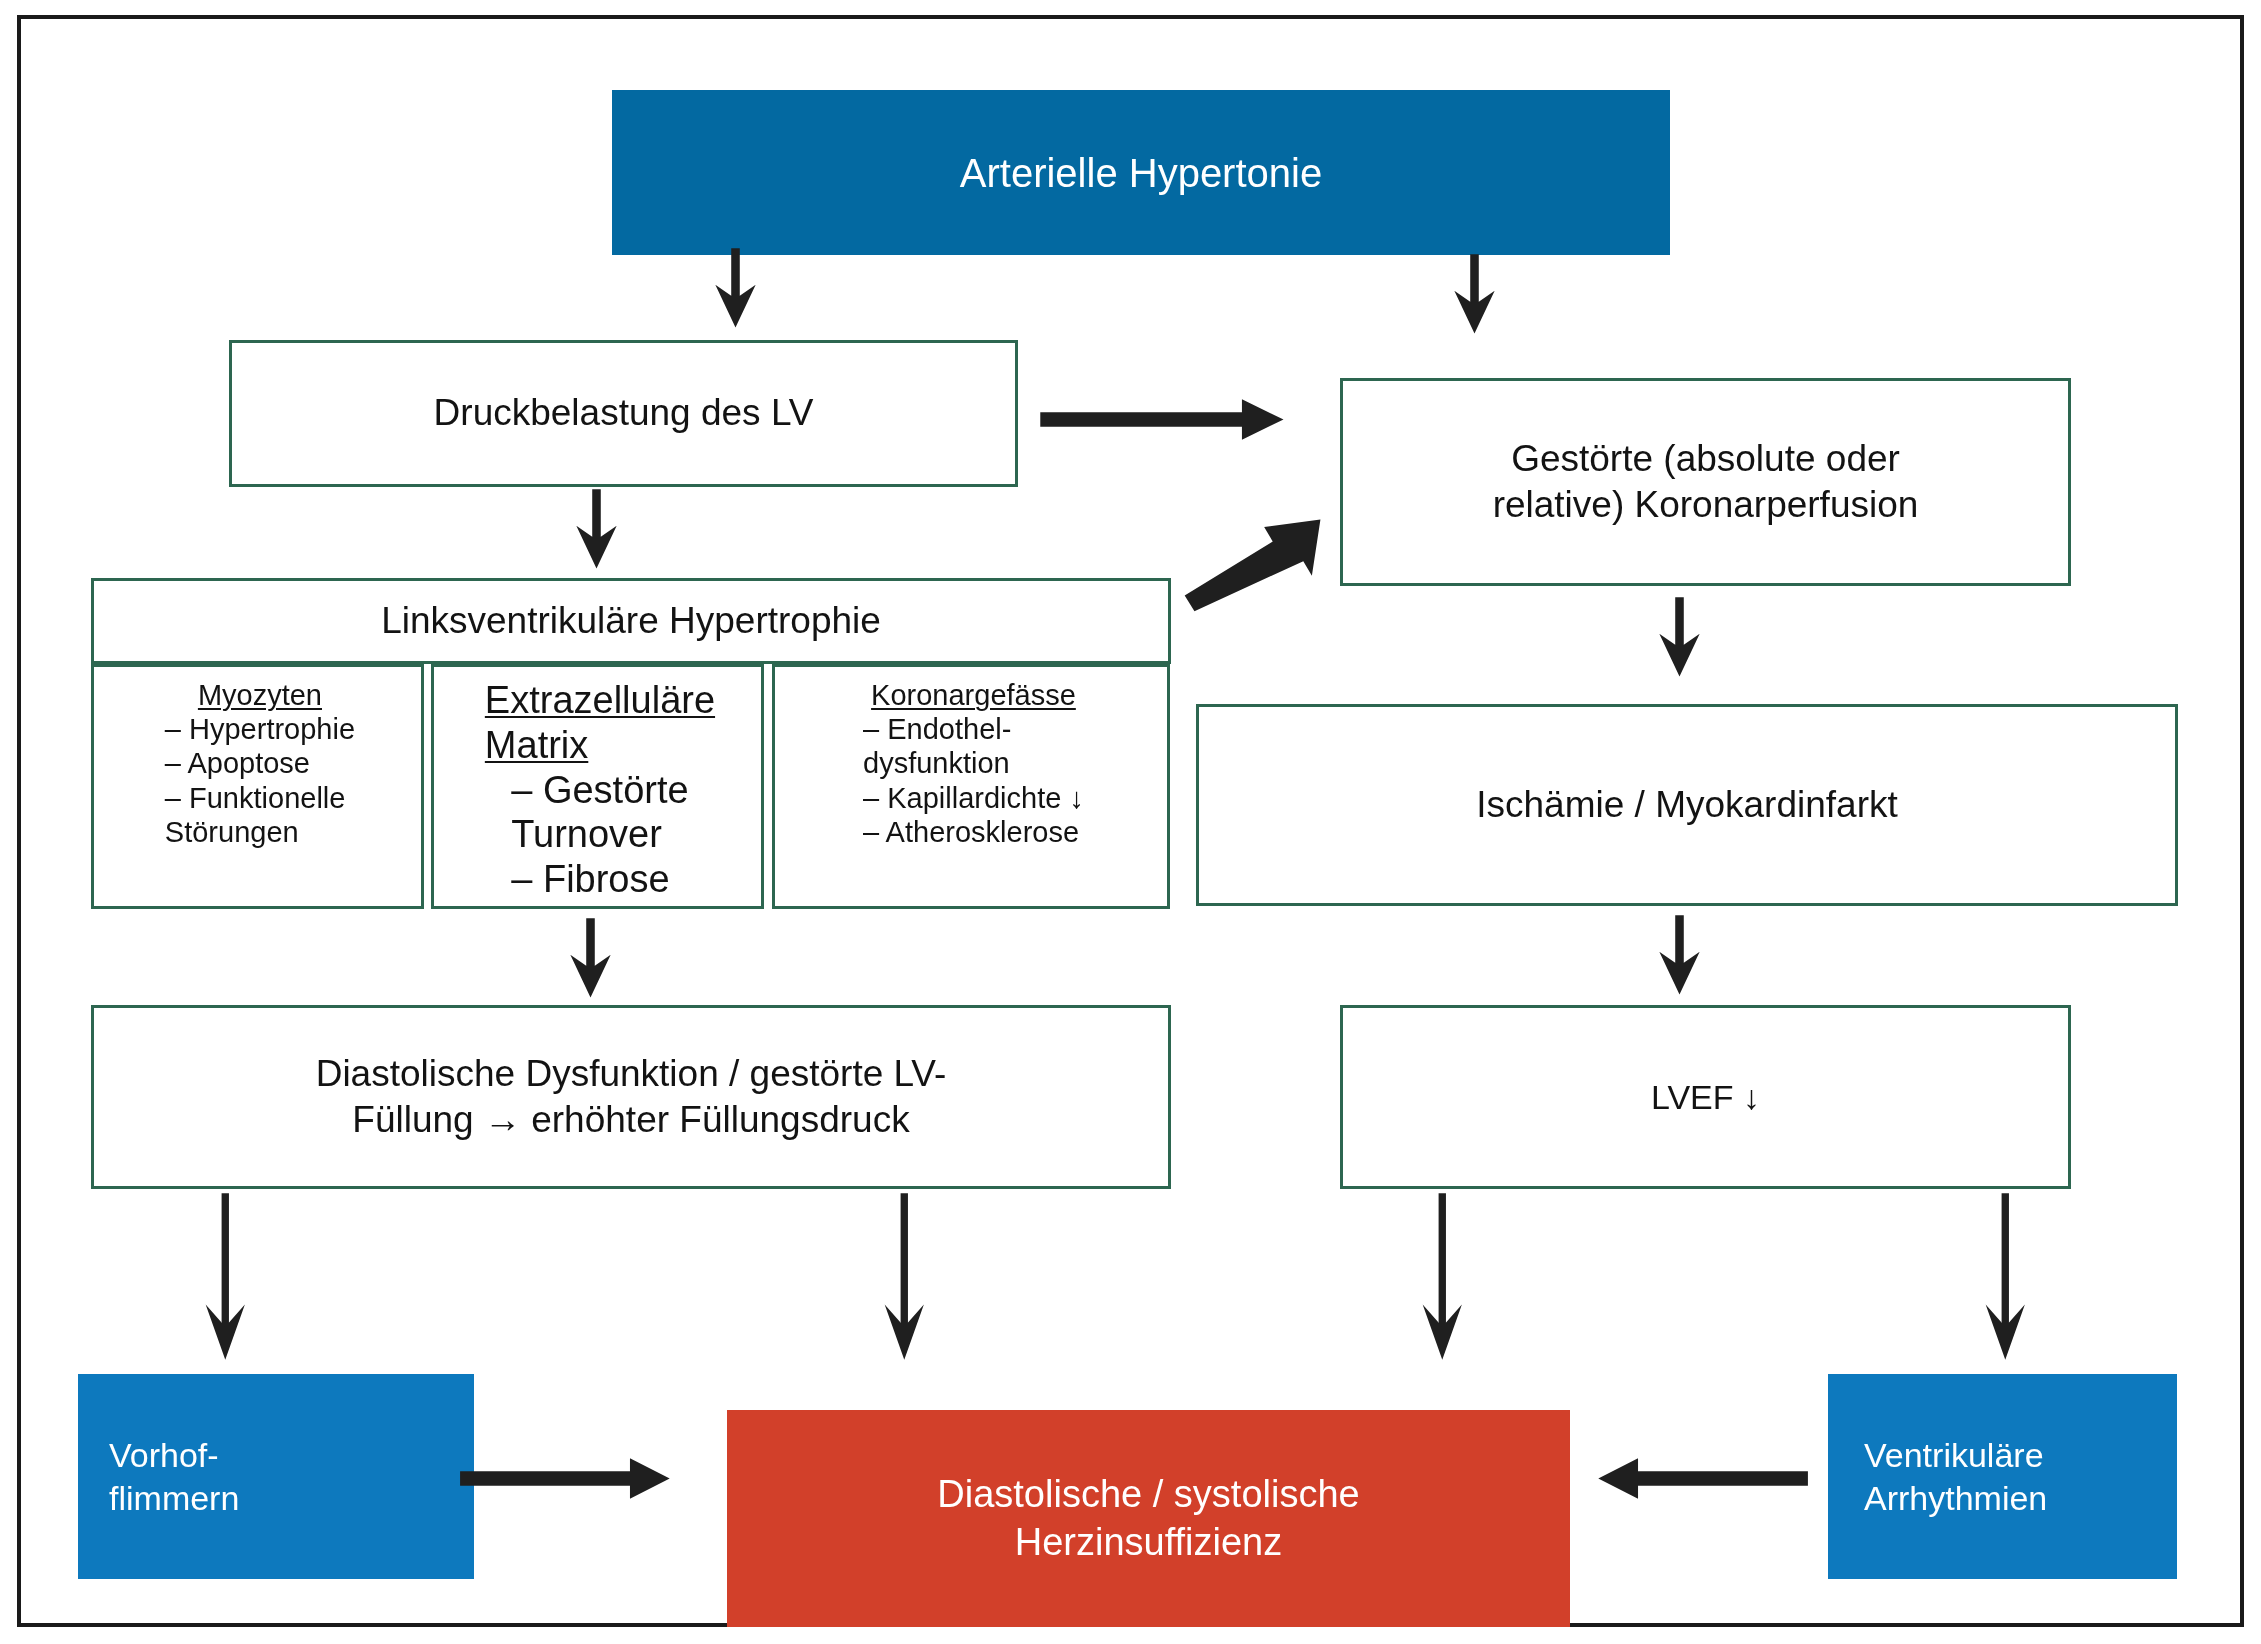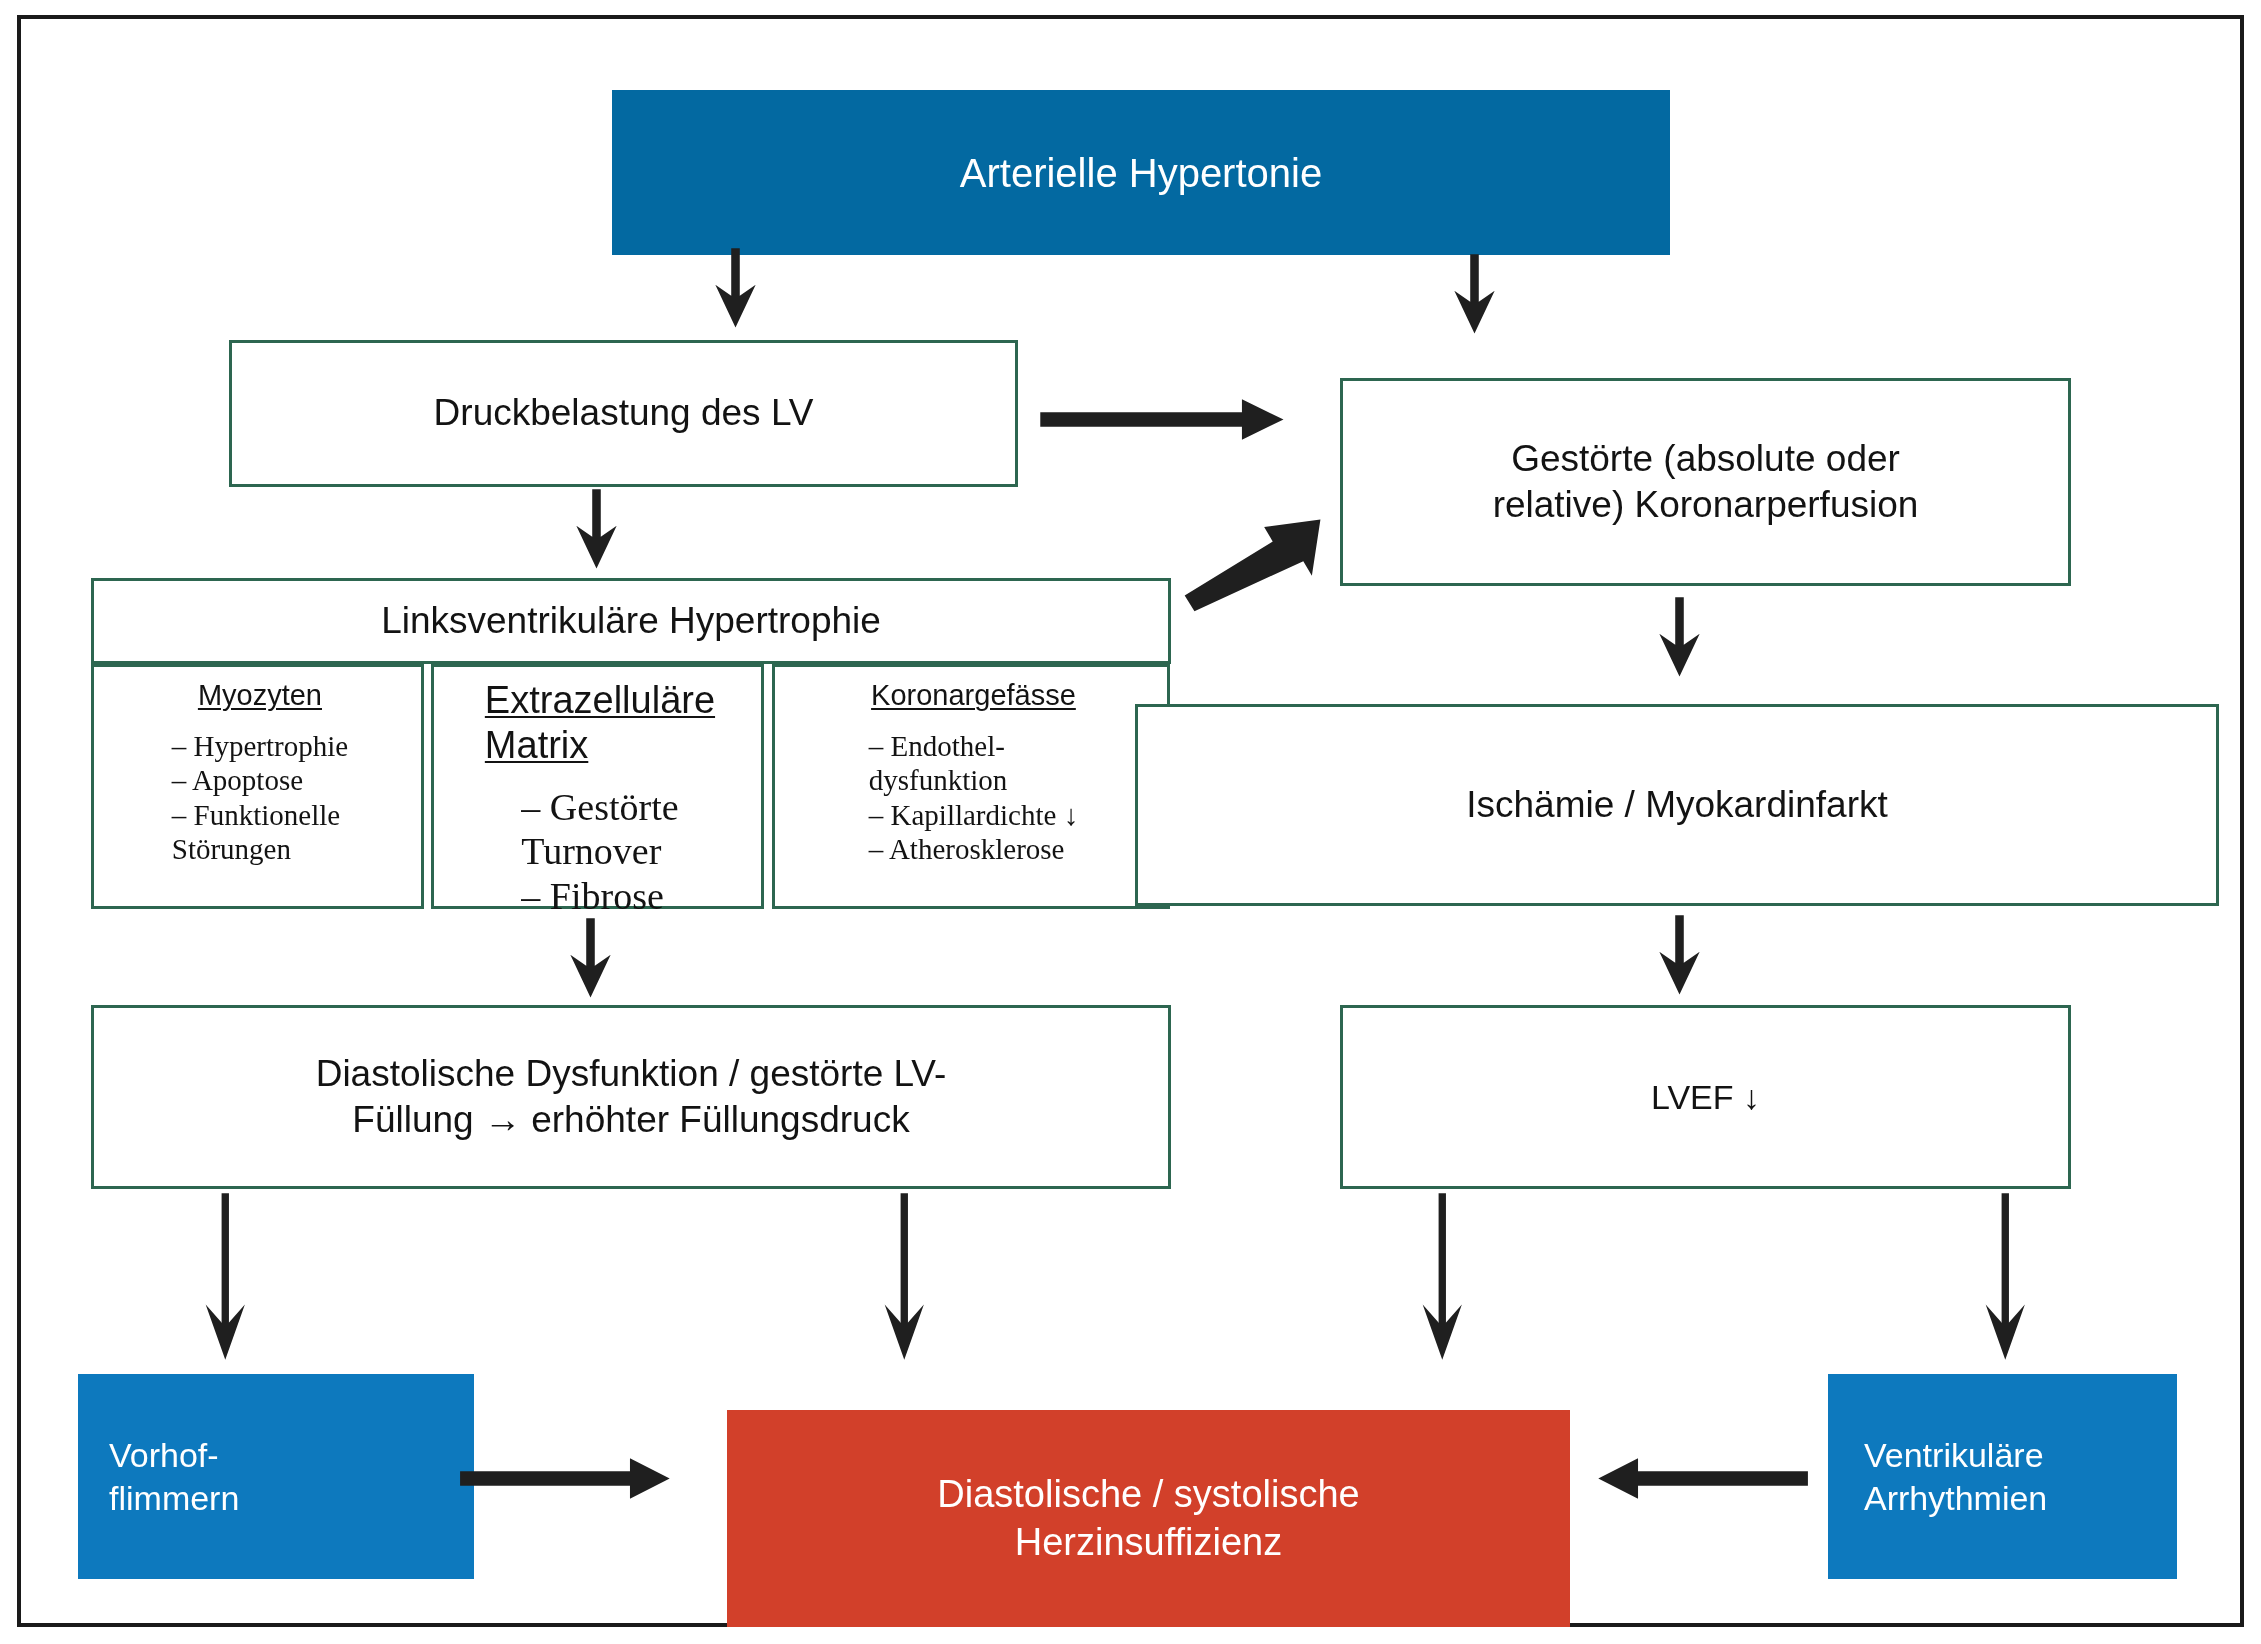--- a/index.html
+++ b/index.html
@@ -9,21 +9,21 @@
 
   .box{position:absolute;box-sizing:border-box;display:flex;align-items:center;justify-content:center;text-align:center;line-height:1.25;}
   .green{border:3.1px solid #2d6650;background:#ffffff;color:#131313;}
   .orange{background:#0369a1;color:#ffffff;border:0;margin-top:24px;}
   .red{background:#d2402a;color:#ffffff;border:0;margin-top:36px;}
   .blue{background:#0d79be;color:#ffffff;border:0;}
 
   .sub{position:absolute;box-sizing:border-box;border:3.1px solid #2d6650;background:#ffffff;color:#131313;
        display:flex;flex-direction:column;align-items:center;justify-content:flex-start;text-align:left;line-height:1.18;}
   .sub .hd{text-decoration:underline;text-underline-offset:3.1px;text-decoration-thickness:2.4px;white-space:pre-line;}
-  .sub ul{list-style:none;margin:17px;padding:0;font-family:Liberation Serif, serif;}
+  .sub ul{list-style:none;margin:0;padding:0;}
   .sub li{white-space:pre-line;}
 
   .txt2{white-space:pre-line;}
 
   
   .arw{position:absolute;}
   .vthick{position:absolute;}
   .vthin{position:absolute;}
   svg{display:block;overflow:visible;}
 </style>
@@ -109,21 +109,21 @@
       <li>– Atherosklerose</li>
     </ul>
   </div>
 
   <div class="vthick" style="left:563px;top:918px;">
     <svg width="55" height="92" viewBox="0 0 90 150">
       <path d="M38 0 h14 v78 l26 -18 -33 70 -33 -70 26 18 V0 z" fill="#1f1f1f"></path>
     </svg>
   </div>
 
-  <div class="box green" style="left:1135px;top:704px;width:1084px;height:202px;font-size:37px;">Ischämie / Myokardinfarkt</div>
+  <div class="box green" style="left:1196px;top:704px;width:982px;height:202px;font-size:37px;">Ischämie / Myokardinfarkt</div>
 
   <div class="vthick" style="left:1652px;top:915px;">
     <svg width="55" height="92" viewBox="0 0 90 150">
       <path d="M38 0 h14 v78 l26 -18 -33 70 -33 -70 26 18 V0 z" fill="#1f1f1f"></path>
     </svg>
   </div>
 
   <div class="box green" style="left:91px;top:1005px;width:1080px;height:184px;font-size:37px;">
     <span class="txt2">Diastolische Dysfunktion / gestörte LV-
 Füllung → erhöhter Füllungsdruck</span>

